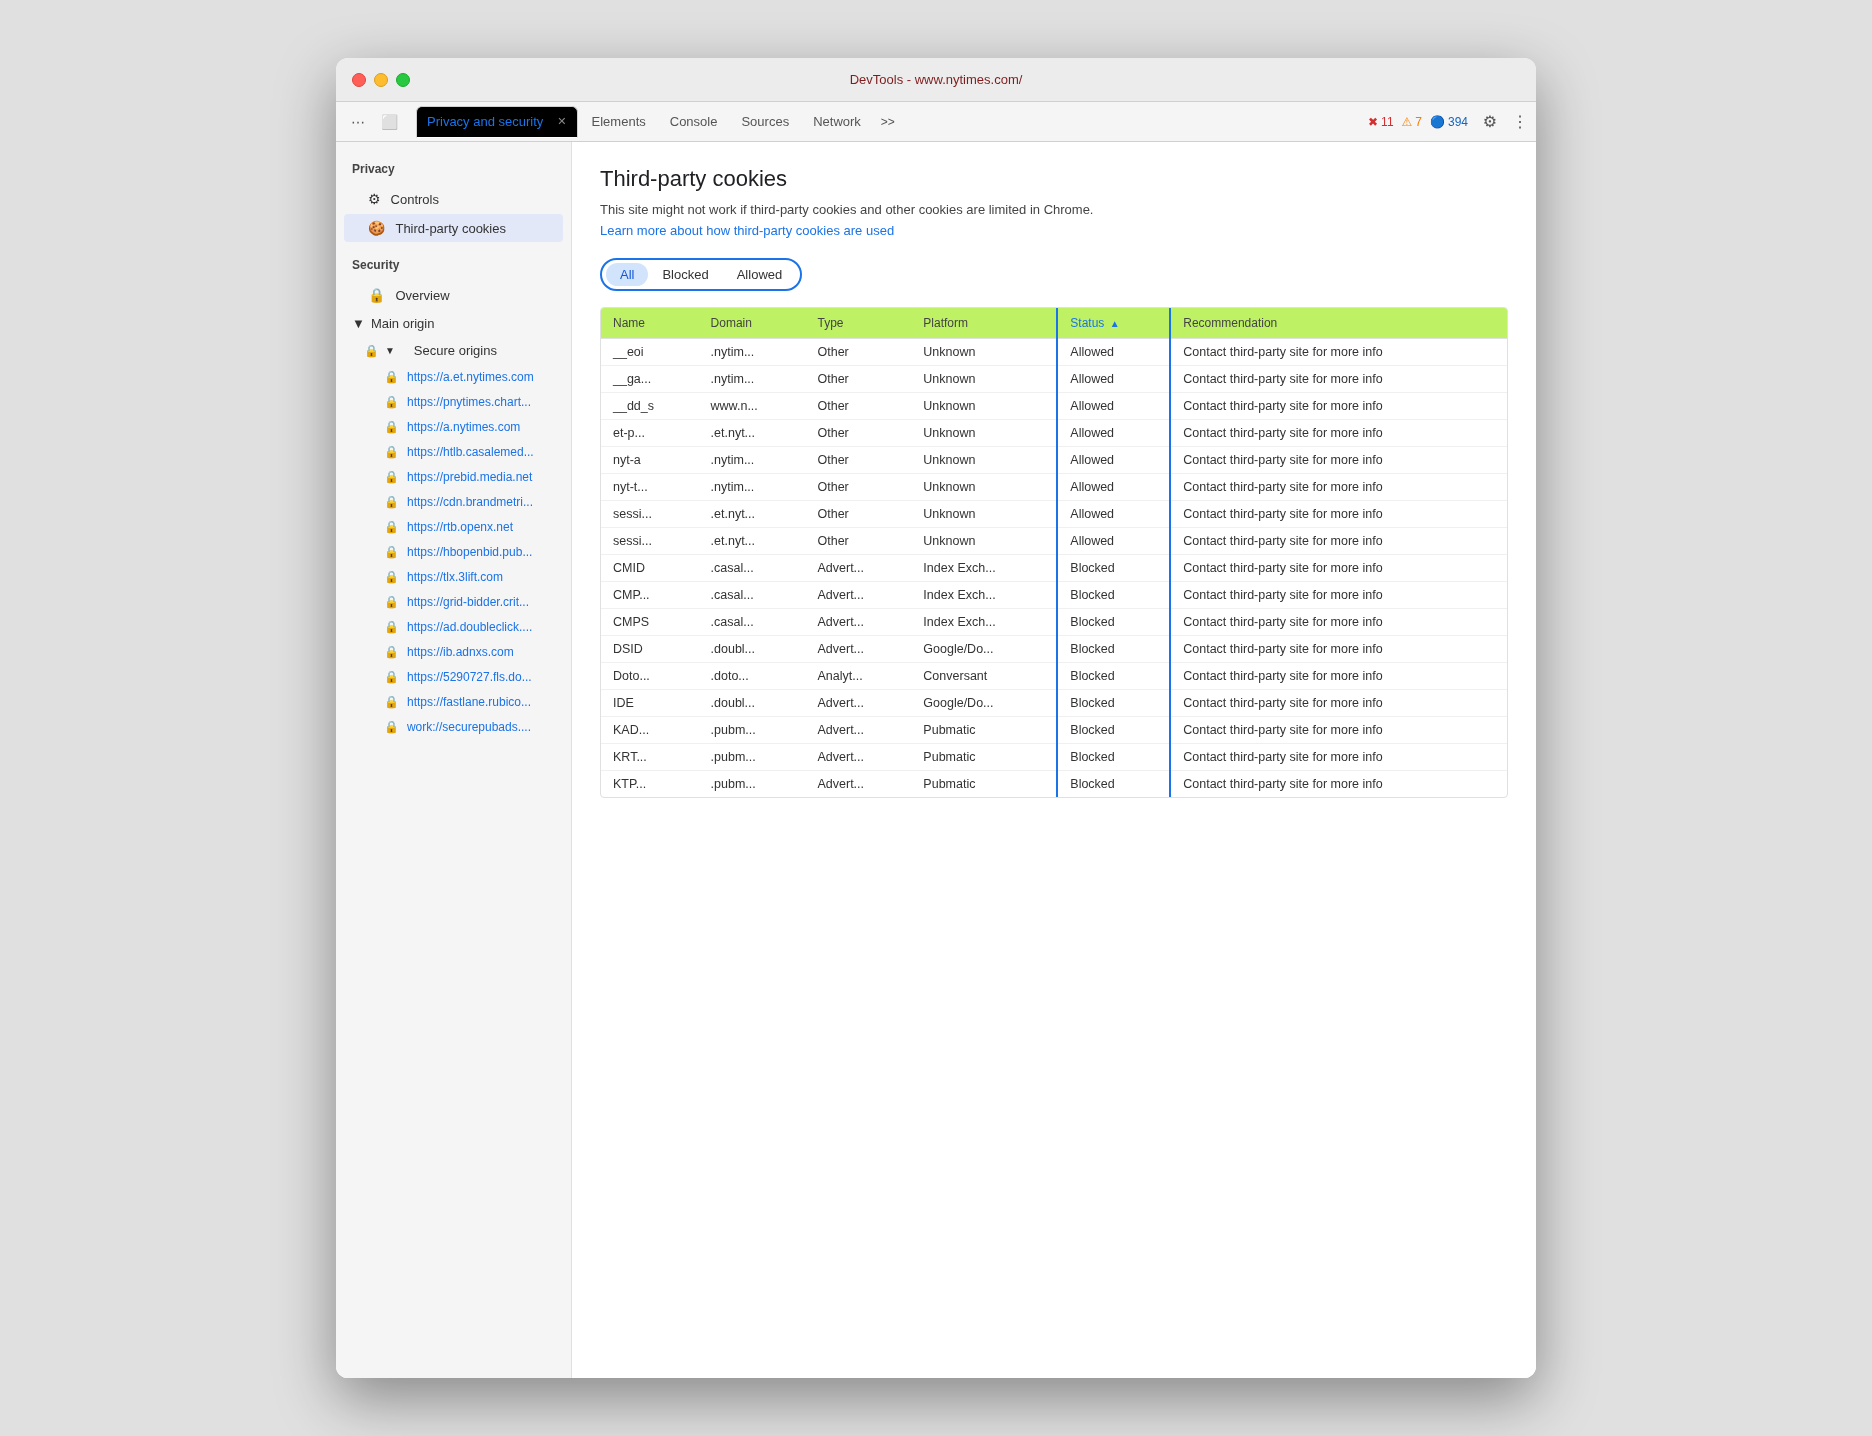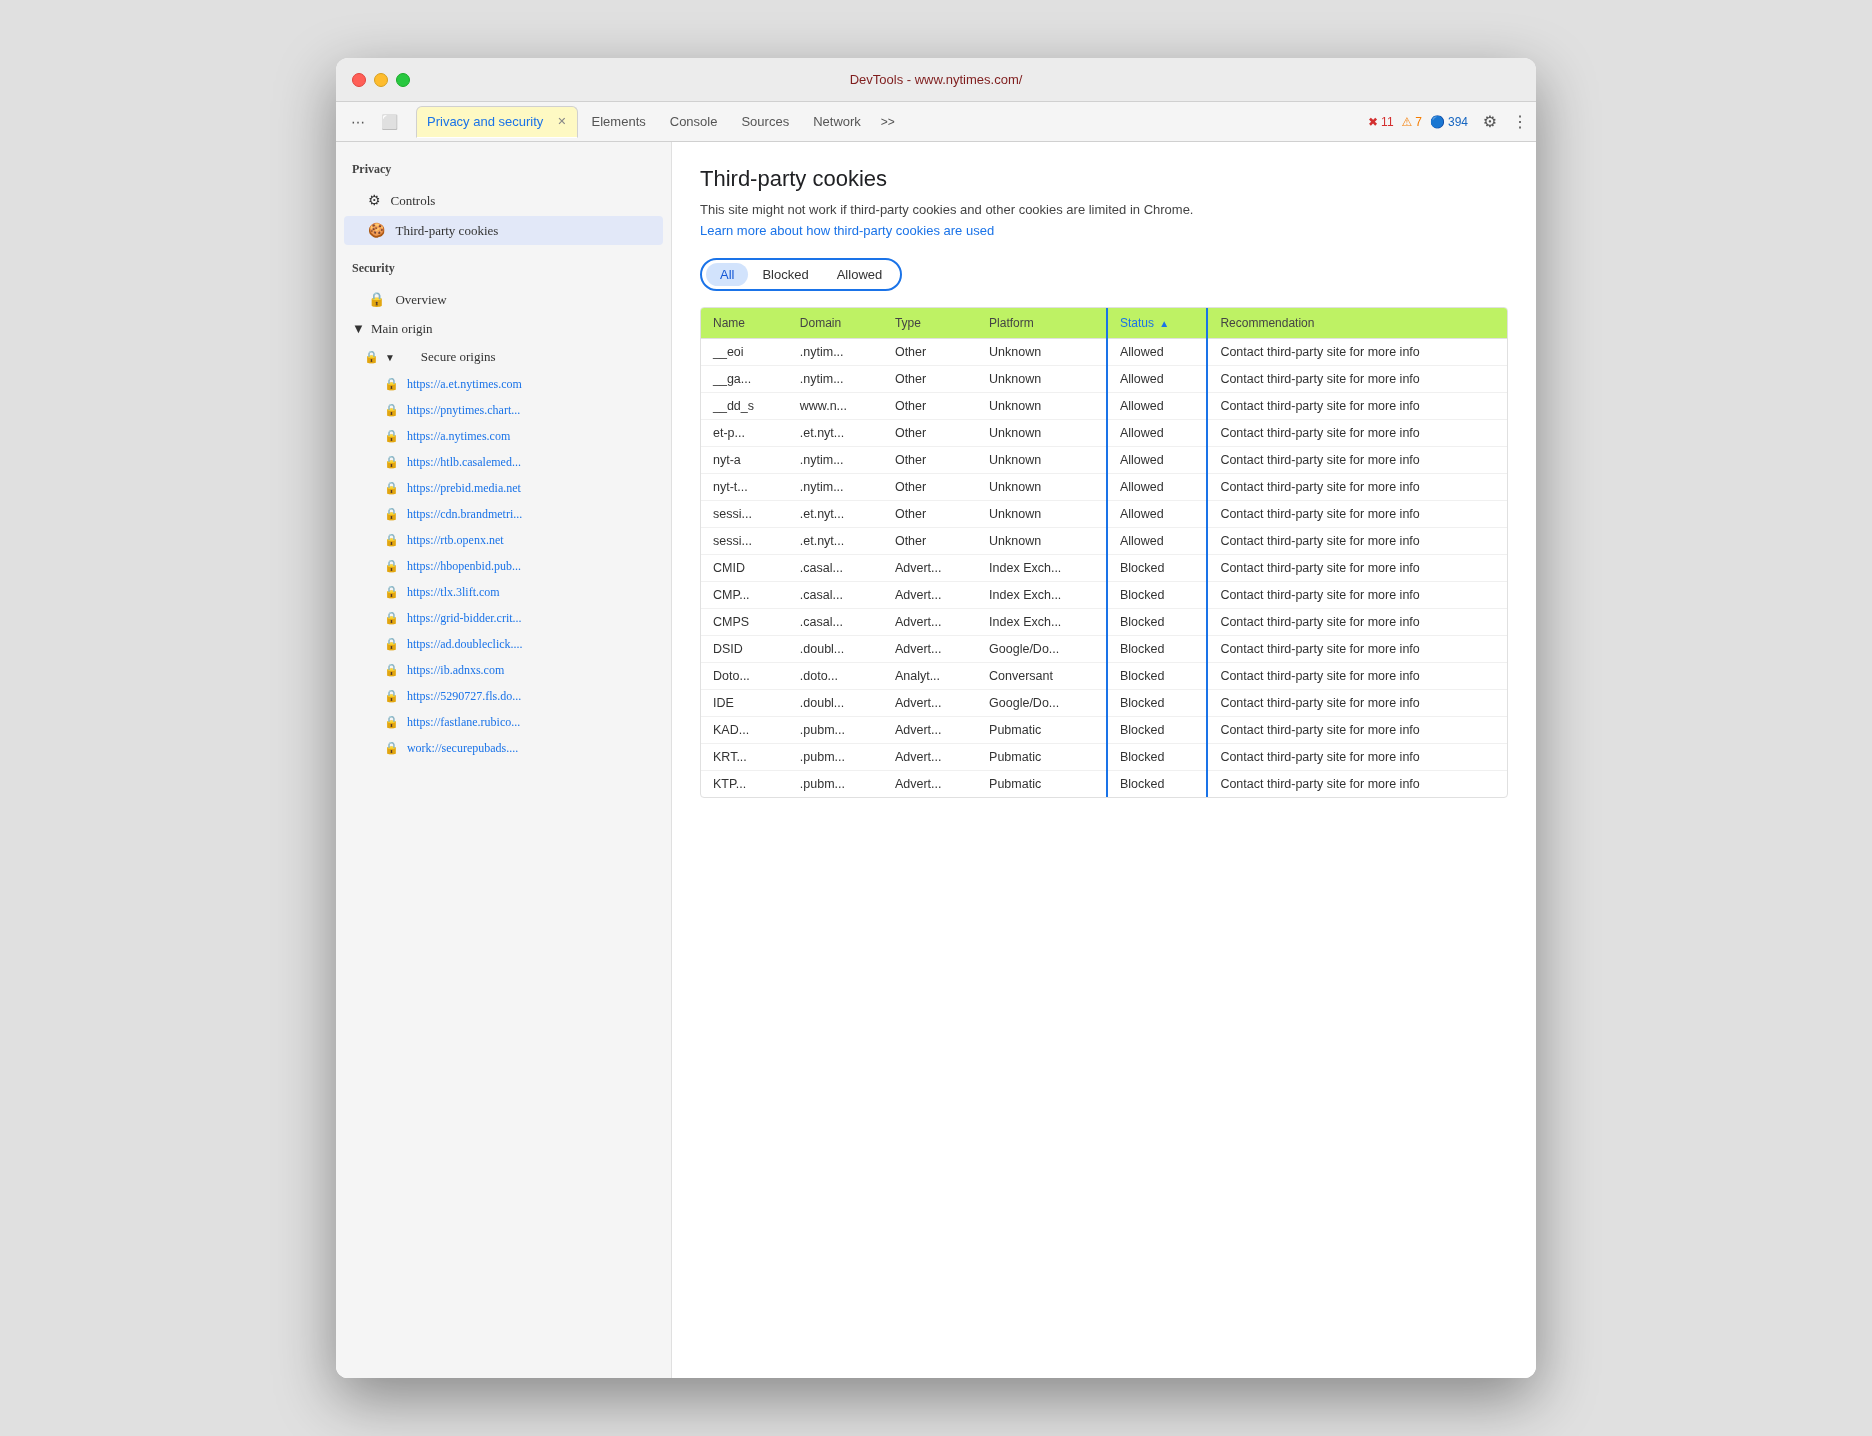--- a/index.html
+++ b/index.html
@@ -77,21 +77,21 @@
       display: flex;
       align-items: center;
       gap: 6px;
       padding: 4px 10px;
       border-radius: 6px 6px 0 0;
       font-size: 13px;
       cursor: pointer;
       height: 32px;
     }
     .tab.active {
-      background: #fef9c3;
+      background: #000000;
       color: #1a73e8;
       border: 1px solid #d0d0d0;
       border-bottom: 1px solid white;
       gap: 12px;
     }
     .tab.inactive {
       color: #555;
     }
     .tab-close {
       font-size: 11px;
@@ -135,26 +135,25 @@
       color: #555;
       cursor: pointer;
     }
     .main-area {
       display: flex;
       height: calc(100vh - 200px);
       min-height: 700px;
       background: white;
     }
     .sidebar {
-      width: 336px;
+      width: 236px;
       background: #f5f5f5;
       border-right: 1px solid #e0e0e0;
       padding: 16px 0;
       flex-shrink: 0;
-      font-family: Liberation Serif, serif;
     }
     .sidebar-section-label {
       font-size: 12px;
       font-weight: 600;
       color: #444;
       padding: 4px 16px 8px;
     }
     .sidebar-item {
       display: flex;
       align-items: center;
@@ -362,21 +361,21 @@
         </div>
 
         <div class="sidebar-expandable">
           <span>▼</span>
           <span>Main origin</span>
         </div>
 
         <div class="sidebar-expandable" style="padding-left: 28px;">
           <span class="lock-icon">🔒</span>
           <span style="font-size:10px;">▼</span>
-          <span style="margin-left:20px;">Secure origins</span>
+          <span style="margin-left:13px;">Secure origins</span>
         </div>
 
         <div class="sidebar-children">
           <div class="sidebar-child-item">
             <span class="lock-icon">🔒</span>
             <span>https://a.et.nytimes.com</span>
           </div>
           <div class="sidebar-child-item">
             <span class="lock-icon">🔒</span>
             <span>https://pnytimes.chart...</span>

